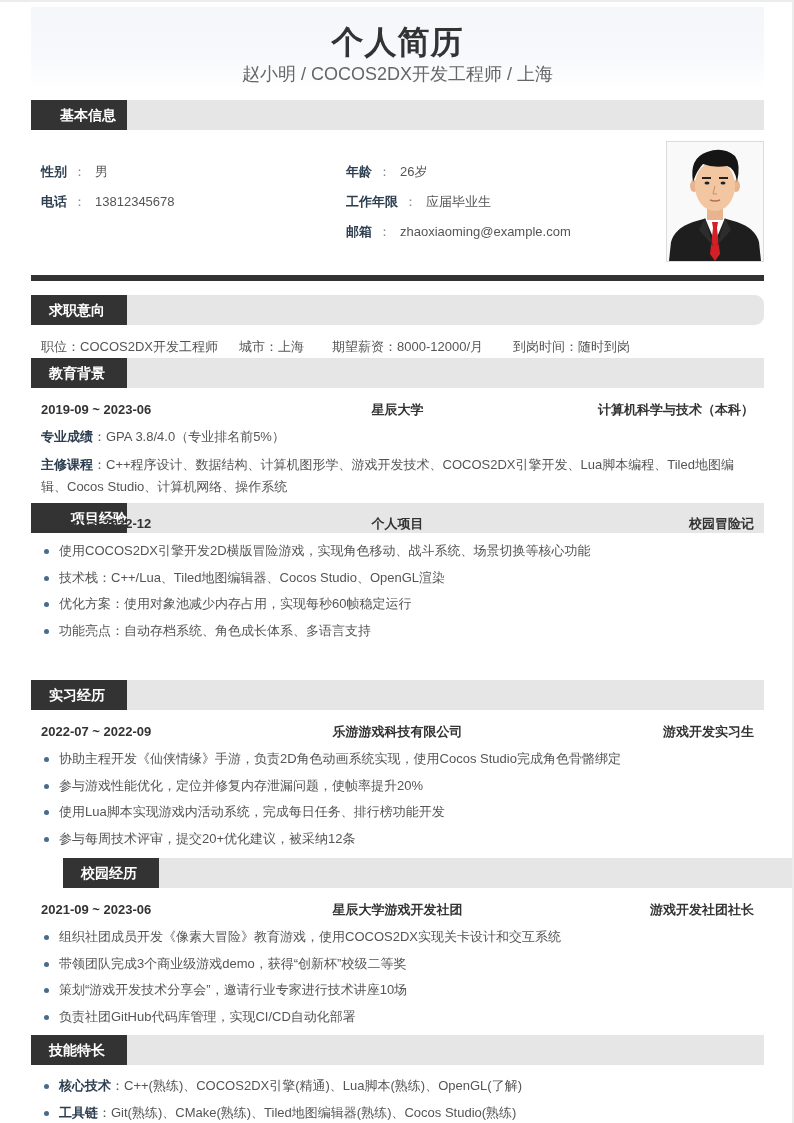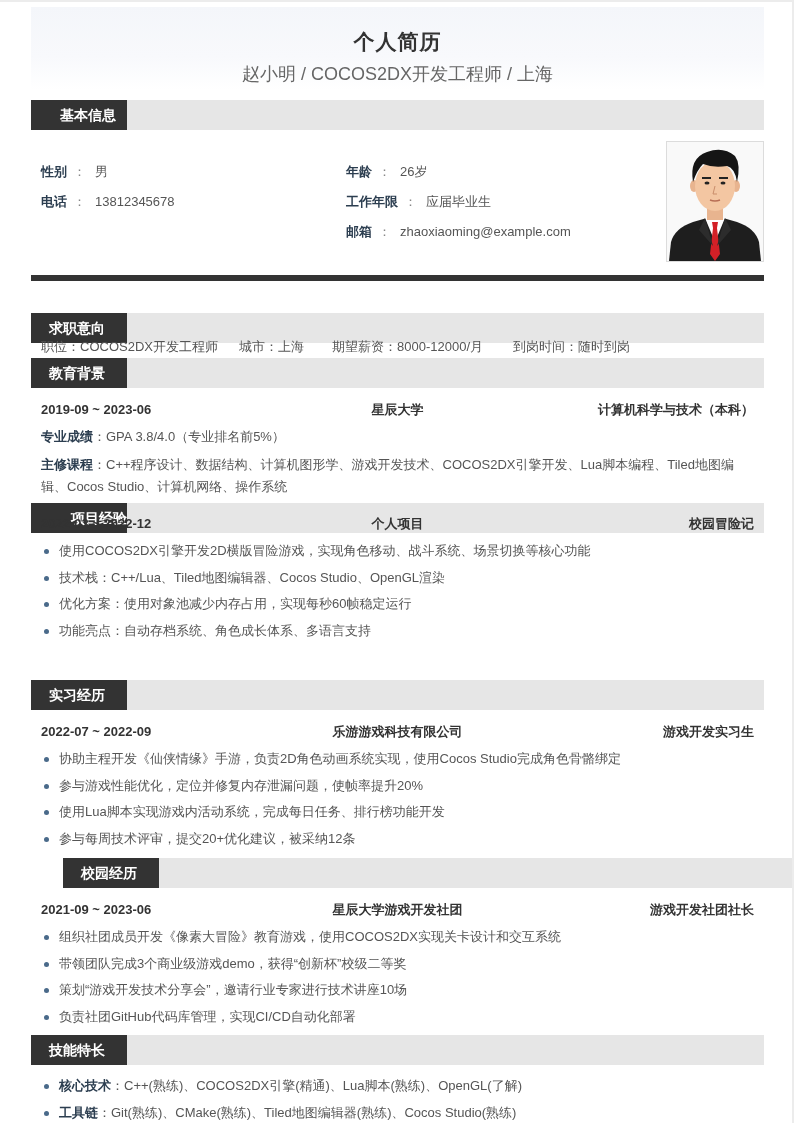--- a/index.html
+++ b/index.html
@@ -2,21 +2,21 @@
 <html><head>
 <meta charset="utf-8">
 <style>
   html, body { margin: 0; padding: 0; background: #ffffff; }
   body { font-family: "Liberation Sans", "DejaVu Sans", sans-serif; color: #555; }
   .page { position: relative; width: 794px; height: 1123px; background: #fff; overflow: hidden;
           border-top: 2px solid #ececec; border-right: 2px solid #ececec; box-sizing: border-box; }
   .abs { position: absolute; left: 31px; width: 733px; }
 
   .hero { top: 5px; height: 83px; background: linear-gradient(180deg, #f4f6fa 0%, #f8f9fc 60%, #ffffff 100%); text-align: center; }
-  .hero-title { padding-top: 18px; line-height: 34px; font-size: 21px; font-weight: bold; color: #333; letter-spacing: 1px; }
+  .hero-title { padding-top: 18px; line-height: 34px; font-size: 32px; font-weight: bold; color: #333; letter-spacing: 1px; }
   .hero-sub { margin-top: 5px; line-height: 20px; font-size: 18px; color: #666; }
 
   .sec-head { height: 30px; background: #e6e6e6; }
   .sec-tag { width: 96px; height: 30px; background: #333333; color: #fff; font-size: 14px; font-weight: bold;
              line-height: 30px; padding-left: 18px; box-sizing: border-box; }
 
   .basic-body { top: 128px; height: 145px; }
   .info-col { position: absolute; top: 27px; }
   .info-col.left { left: 10px; }
   .info-col.right { left: 315px; }
@@ -108,21 +108,21 @@
         <ellipse cx="40" cy="41" rx="2.5" ry="1.6" fill="#222"></ellipse>
         <ellipse cx="56" cy="41" rx="2.5" ry="1.6" fill="#222"></ellipse>
 
         <path d="M48 44 L46 52 L50 52" stroke="#c98d6a" stroke-width="1" fill="none"></path>
         <path d="M43 58 Q48 60 53 58" stroke="#b86e55" stroke-width="1.4" fill="none"></path>
       </svg>
     </div>
   </div>
   <div class="abs divider"></div>
 
-  <div class="abs sec-head" style="top:311px;">
+  <div class="abs sec-head" style="top:293px;border-radius:9px;">
     <div class="sec-tag">求职意向</div>
   </div>
   <div class="abs intent-line">
     <span class="intent-item" style="left:10px;">职位：COCOS2DX开发工程师</span>
     <span class="intent-item" style="left:208px;">城市：上海</span>
     <span class="intent-item" style="left:301px;">期望薪资：8000-12000/月</span>
     <span class="intent-item" style="left:482px;">到岗时间：随时到岗</span>
   </div>
 
   <div class="abs sec-head" style="top:356px;">

